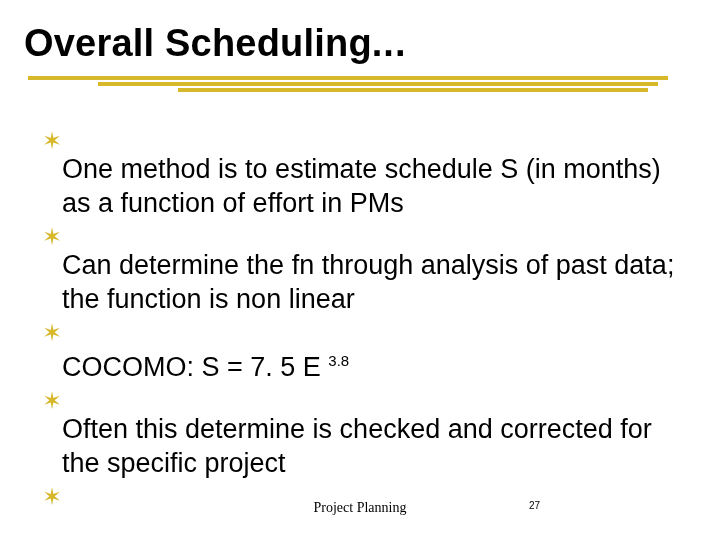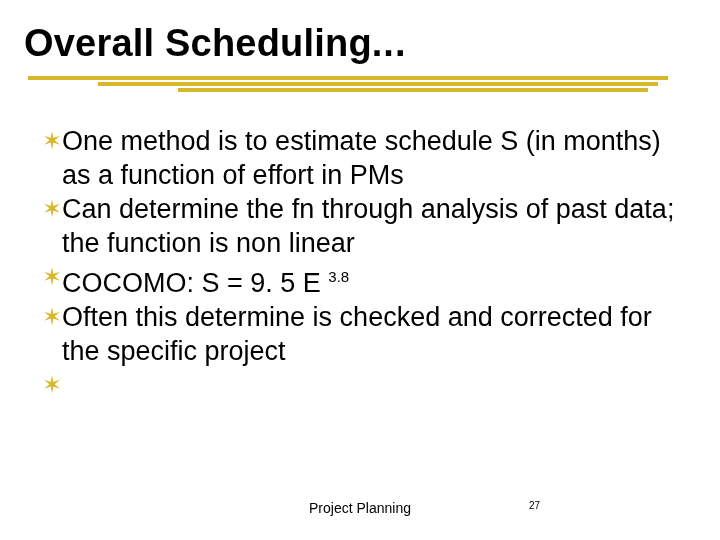--- a/index.html
+++ b/index.html
@@ -9,23 +9,23 @@
   .title { font-size: 38px; font-weight: 900; font-family: "Arial Black", Arial, sans-serif; letter-spacing: 0.2px; }
   .ellipsis { letter-spacing: 1px; }
   .underline-wrap { position: absolute; left: 28px; top: 76px; width: 640px; height: 18px; }
   .underline-wrap .bar { position: absolute; height: 4px; background: #d6b82a; }
   .underline-wrap .b1 { left: 0;   top: 0;   width: 640px; }
   .underline-wrap .b2 { left: 70px; top: 6px;  width: 560px; }
   .underline-wrap .b3 { left: 150px; top: 12px; width: 470px; }
   .content { position: absolute; left: 46px; top: 124px; width: 630px; }
   .item { display: flex; align-items: flex-start; }
   .bullet { color: #d6b82a; font-family: "Zapf Dingbats", "Arial", sans-serif; font-size: 24px; line-height: 34px; width: 22px; flex: 0 0 22px; margin-left: -4px; margin-right: -2px; }
-  .text { font-size: 27px; line-height: 34px; font-family: Arial, sans-serif; }
+  .text { font-size: 27px; line-height: 34px; font-family: Arial, sans-serif; margin-top: 28px; }
   .sup { font-size: 15px; vertical-align: super; }
-  .footer-center { position: absolute; left: 0; width: 720px; top: 500px; text-align: center; font-size: 14px; font-family: Liberation Sans, sans-serif; }
+  .footer-center { position: absolute; left: 0; width: 720px; top: 500px; text-align: center; font-size: 14px; font-family: Liberation Serif, serif; }
   .footer-right { position: absolute; right: 32px; top: 500px; font-size: 10px; font-family: Arial, sans-serif; }
 </style>
 </head>
 <body>
 
 <div class="slide">
   <div class="title-wrap">
     <span class="title">Overall Scheduling</span><span class="title ellipsis">...</span>
   </div>
   <div class="underline-wrap">
@@ -39,21 +39,21 @@
       <span class="bullet">✶</span>
       <span class="text">One method is to estimate schedule S (in months) as a function of effort in PMs</span>
     </div>
     <div class="item">
       <span class="bullet">✶</span>
       <span class="text">Can determine the fn through analysis of past data; the function is non linear</span>
     </div>
     <div class="item">
       <span class="bullet">✶</span>
       <span class="text">
-        <span>COCOMO: S = 9. 5 E </span><span class="sup">3.8</span>
+        <span>COCOMO: S = 7. 5 E </span><span class="sup">3.8</span>
       </span>
     </div>
     <div class="item">
       <span class="bullet">✶</span>
       <span class="text">Often this determine is checked and corrected for the specific project</span>
     </div>
     <div class="item">
       <span class="bullet">✶</span>
     </div>
   </div>

